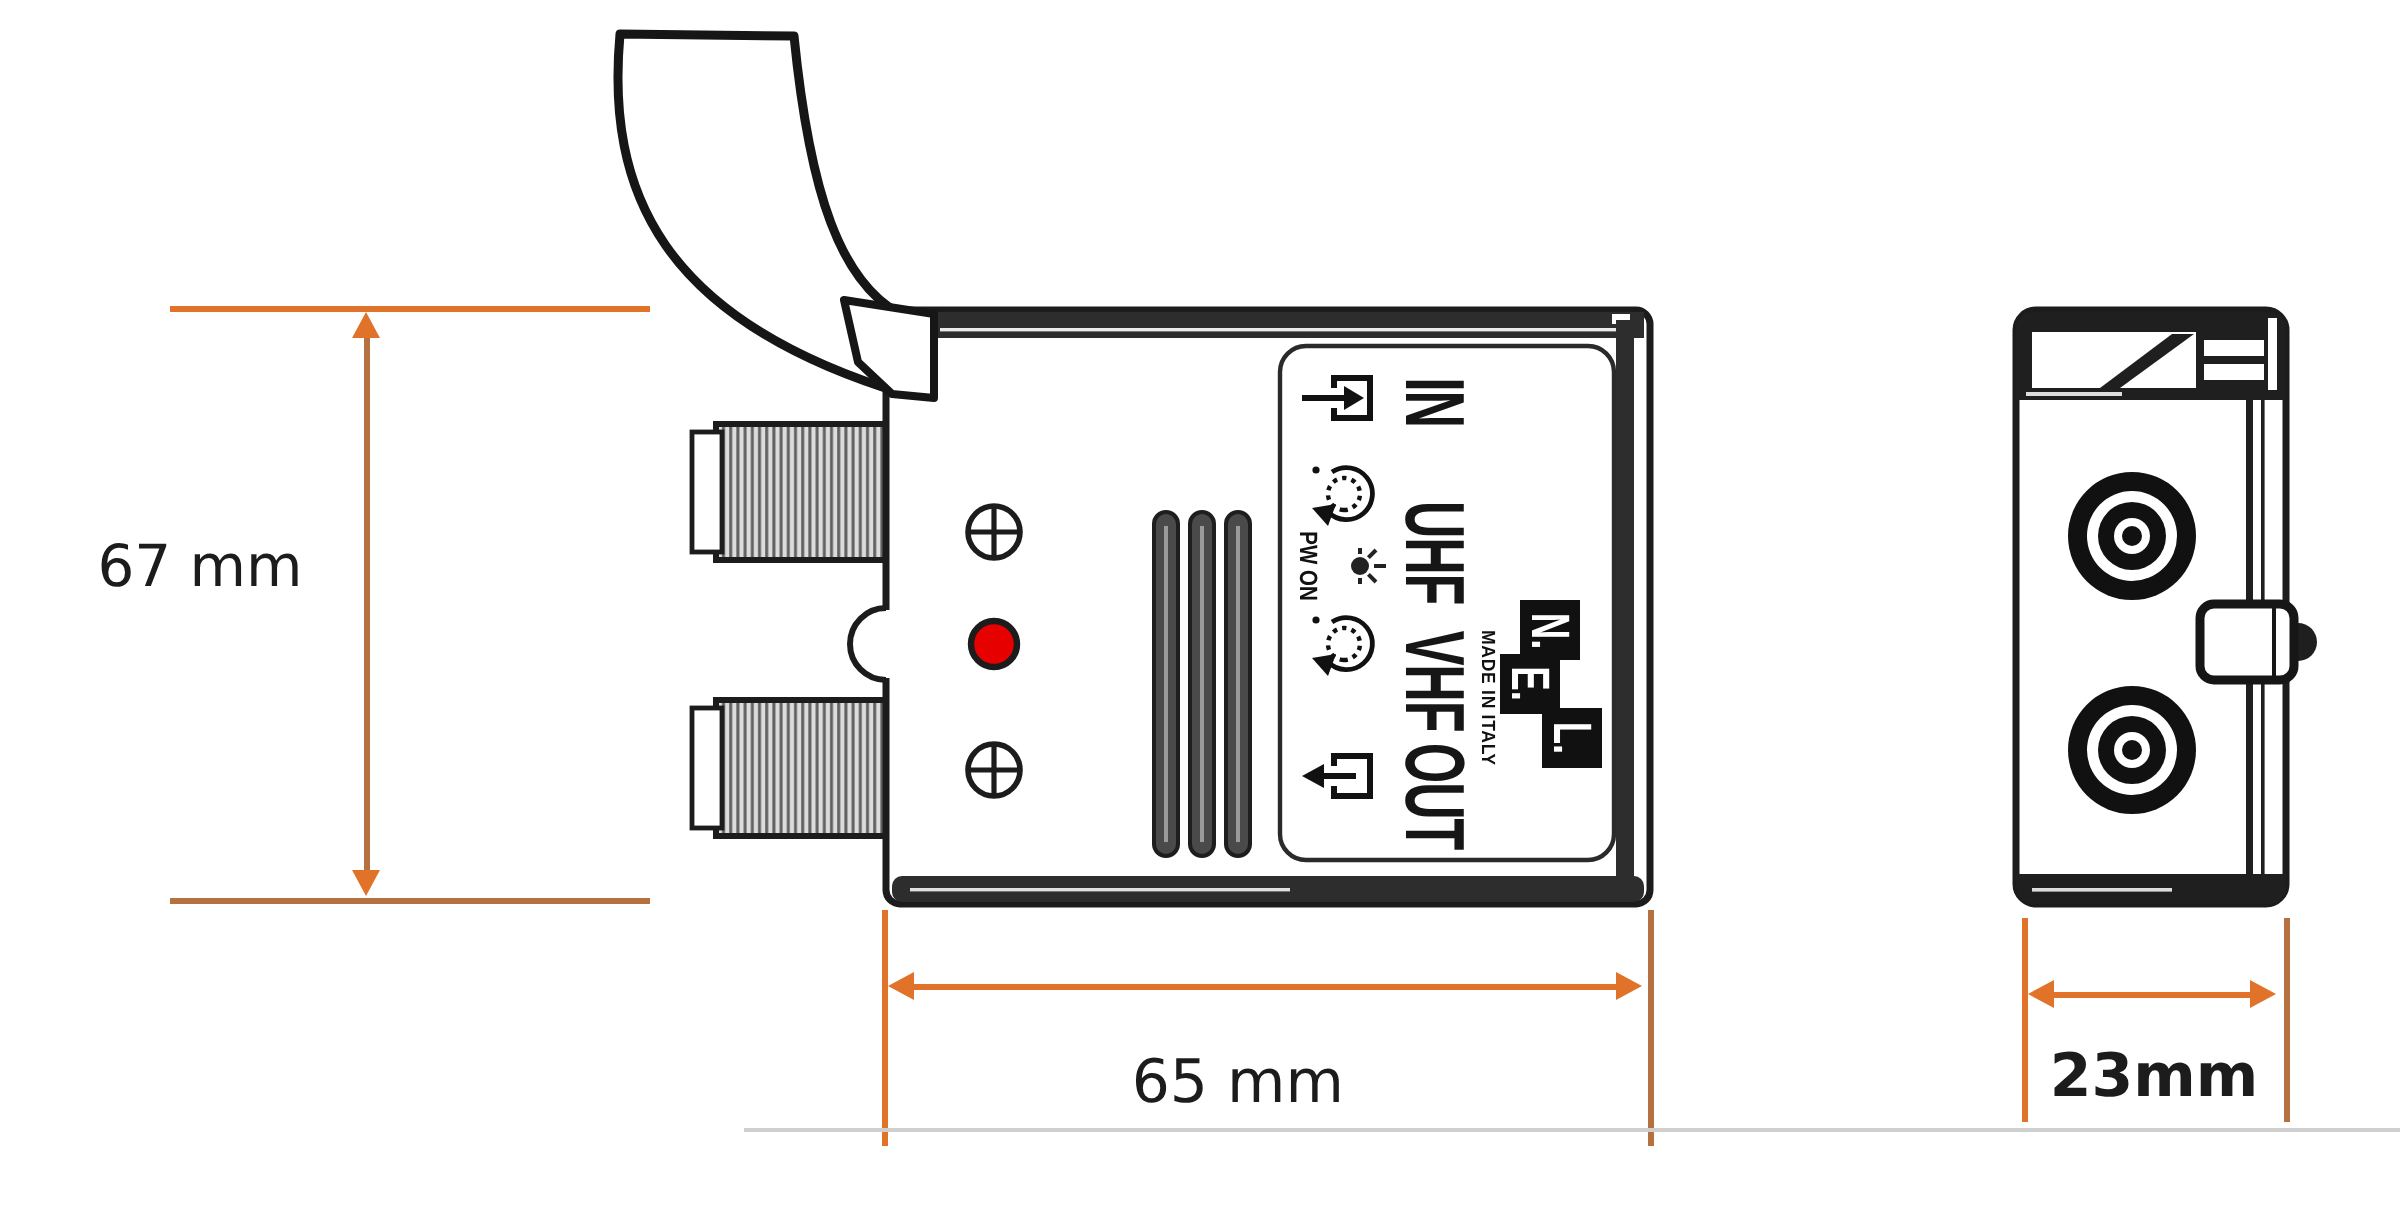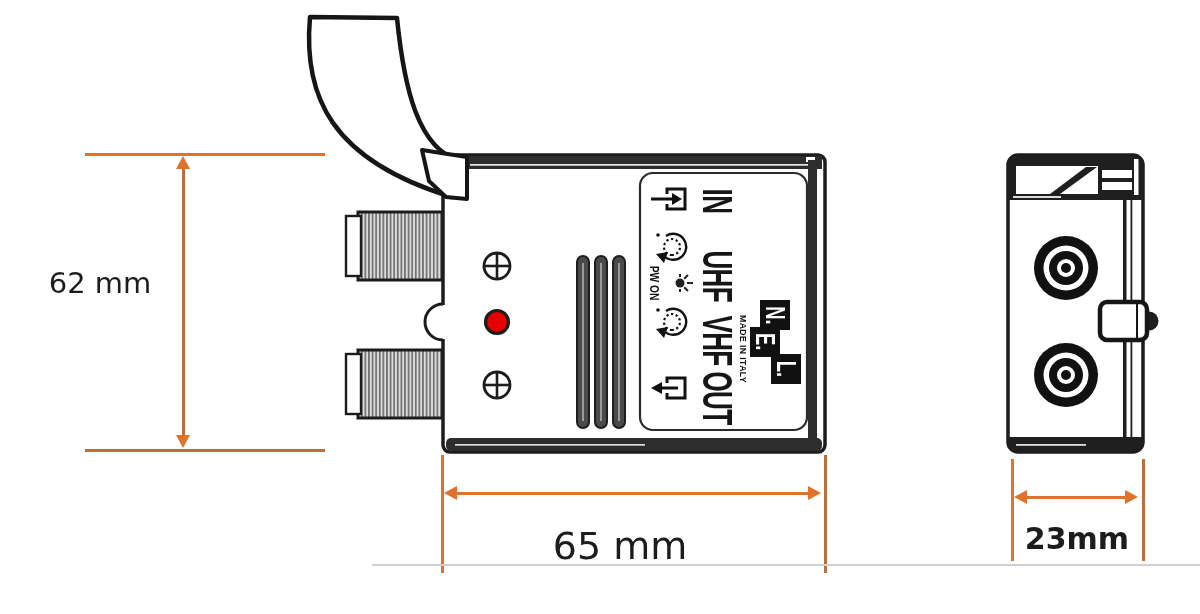--- a/index.html
+++ b/index.html
@@ -205,30 +205,30 @@
       </svg>
     </div>
   </div>
 
   <div>
     <div class="dline" style="left:85px; top:153px; width:240px; height:2.5px;"></div>
     <div class="dline dark" style="left:85px; top:449px; width:240px; height:2.5px;"></div>
     <div class="dline dark" style="left:182px; top:160px; width:2.5px; height:280px;"></div>
     <div class="ah up" style="left:176px; top:156px;"></div>
     <div class="ah down" style="left:176px; top:435px;"></div>
-    <div class="dim-text" style="left:25px; top:266px; width:150px;">62 mm</div>
+    <div class="dim-text" style="left:25px; top:266px; width:150px;">67 mm</div>
   </div>
 
   <div>
     <div class="dline" style="left:441px; top:455px; width:2.5px; height:118px;"></div>
     <div class="dline dark" style="left:824px; top:455px; width:2.5px; height:118px;"></div>
     <div class="dline" style="left:452px; top:492px; width:362px; height:2.5px;"></div>
     <div class="ah left" style="left:444px; top:486px;"></div>
     <div class="ah right" style="left:808px; top:486px;"></div>
-    <div class="dim-text" style="left:520px; top:524px; width:200px; font-size:38px;">65 mm</div>
+    <div class="dim-text" style="left:472px; top:524px; width:200px; font-size:30px;text-align:right;">65 mm</div>
   </div>
 
   <div>
     <div class="dline" style="left:1011px; top:459px; width:2.5px; height:102px;"></div>
     <div class="dline dark" style="left:1142px; top:459px; width:2.5px; height:102px;"></div>
     <div class="dline" style="left:1025px; top:496px; width:104px; height:2.5px;"></div>
     <div class="ah left" style="left:1014px; top:490px;"></div>
     <div class="ah right" style="left:1125px; top:490px;"></div>
     <div class="dim-text" style="left:1002px; top:521px; width:150px; font-size:30px;font-weight:bold;">23mm</div>
   </div>

